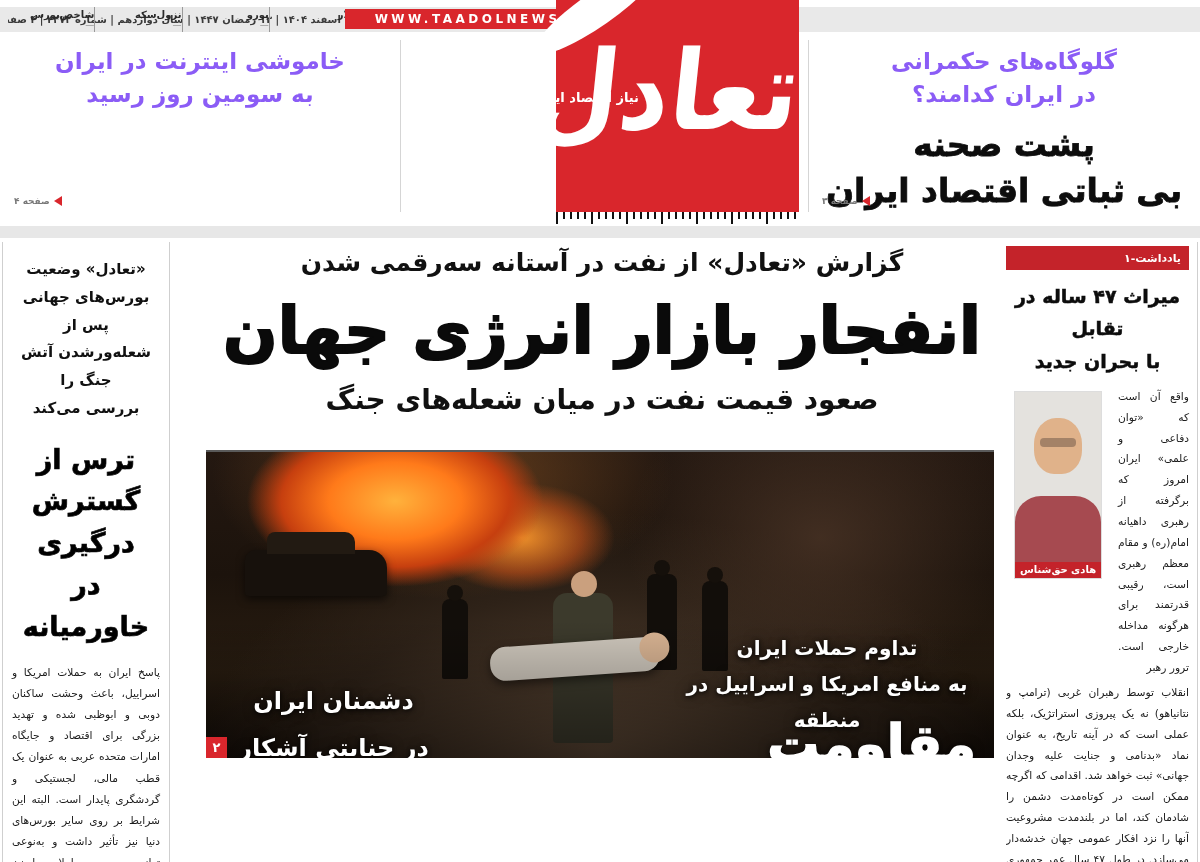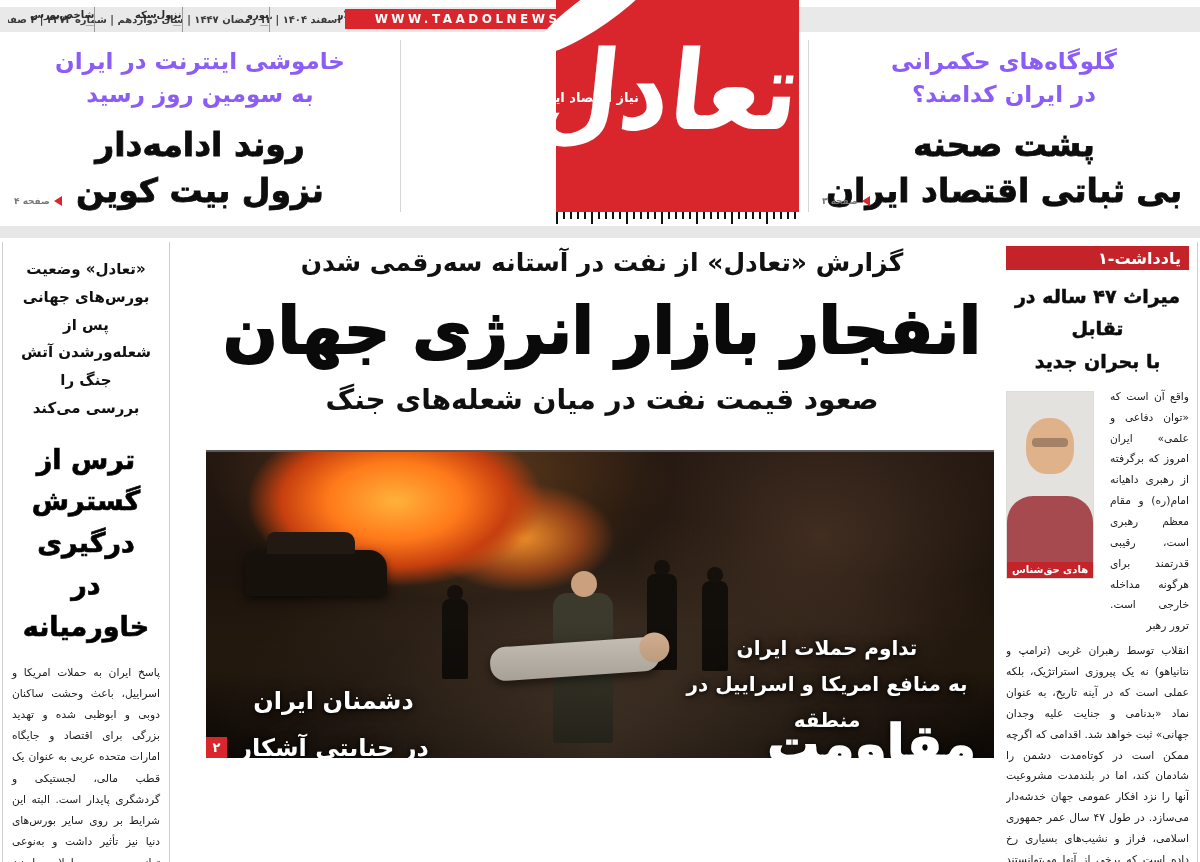--- a/index.html
+++ b/index.html
@@ -102,25 +102,25 @@
   .cap-kicker { right:12px; top:178px; width:310px; text-align:center; font-size:20px; font-weight:bold; line-height:1.8; }
   .cap-title { right:18px; top:252px; width:300px; text-align:right; font-size:52px; font-weight:bold;
     line-height:1.55; -webkit-text-stroke:1.5px #fff; }
   .cap-left { left:10px; top:226px; width:235px; text-align:center; font-size:24px; font-weight:bold; line-height:1.95; }
   .photo-badge { position:absolute; left:0; bottom:0; width:21px; height:21px; background:#d9262c;
     color:#fff; font-size:13px; font-weight:bold; display:flex; align-items:center; justify-content:center; z-index:4; }
 
   
   .ncol { position:absolute; left:1002px; top:242px; width:196px; height:620px;
     border-right:1px solid #cfcfcf; padding:0 8px 0 4px; }
-  .ncol-banner { height:24px; background:#c4232a; color:#fff; font-size:16px; font-weight:bold;
+  .ncol-banner { height:24px; background:#c4232a; color:#fff; font-size:11px; font-weight:bold;
     display:flex; align-items:center; padding-right:8px; margin:4px 0 10px; }
   .ncol-title { font-size:19px; font-weight:bold; text-align:center; line-height:1.7; color:#0d0d0d;
     -webkit-text-stroke:0.5px #0d0d0d; margin-bottom:10px; cursor:pointer; }
-  .ncol-leadrow { display:flex; direction:rtl; gap:16px; margin-bottom:4px; }
+  .ncol-leadrow { display:flex; direction:rtl; gap:16px; margin-bottom:4px;margin-left:8px; }
   .ncol-lead { flex:1; font-size:10.7px; text-align:justify; line-height:1.95; color:#1c1c1c; }
   .author-photo { width:88px; height:188px; background:#e4e2de; position:relative; flex:0 0 auto;
     align-self:flex-start; margin-top:4px; overflow:hidden; border:1px solid #ddd; }
   .author-head { position:absolute; top:26px; left:50%; transform:translateX(-50%); width:48px; height:56px;
     background:#e0b28a; border-radius:46% 46% 42% 42%; }
   .author-head::before { content:""; position:absolute; top:20px; left:6px; right:6px; height:9px;
     background:rgba(90,70,60,.45); border-radius:4px; } 
   .author-body { position:absolute; bottom:16px; left:0; right:0; height:66px; background:#a64a50;
     border-radius:26px 26px 0 0; }
   .author-name { position:absolute; bottom:0; left:0; right:0; height:16px; background:#c4232a;
@@ -168,22 +168,20 @@
     <div class="logo-word">تعادل</div>
     <div class="logo-ruler"></div>
   </div>
 
   <div class="vrule" style="left:400px;"></div>
   <div class="vrule" style="left:808px;"></div>
 
   <div class="hl-block hl-left">
     <div class="hl-top pl">خاموشی اینترنت در ایران
 به سومین روز رسید</div>
-    <div class="hl-main pl">روند ادامه‌دار
-نزول بیت کوین</div>
   </div>
   <div class="page-ref page-ref-left">
     <span class="tri"></span>
     <span class="lbl">صفحه ۴</span>
   </div>
 
   <div class="hl-block hl-right">
     <div class="hl-top pl">گلوگاه‌های حکمرانی
 در ایران کدامند؟</div>
     <div class="hl-main pl">پشت صحنه

